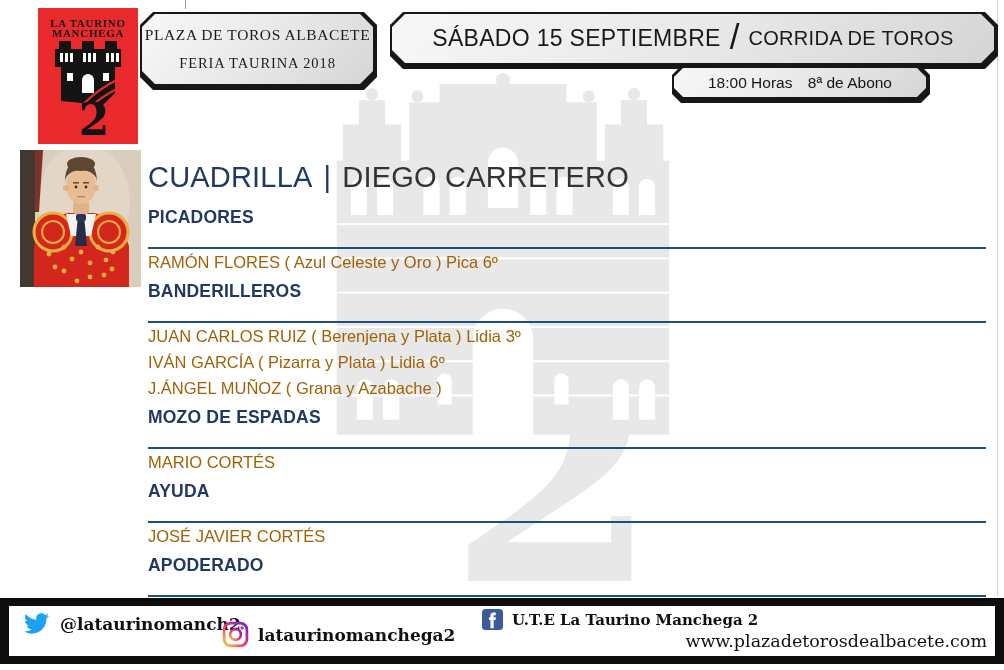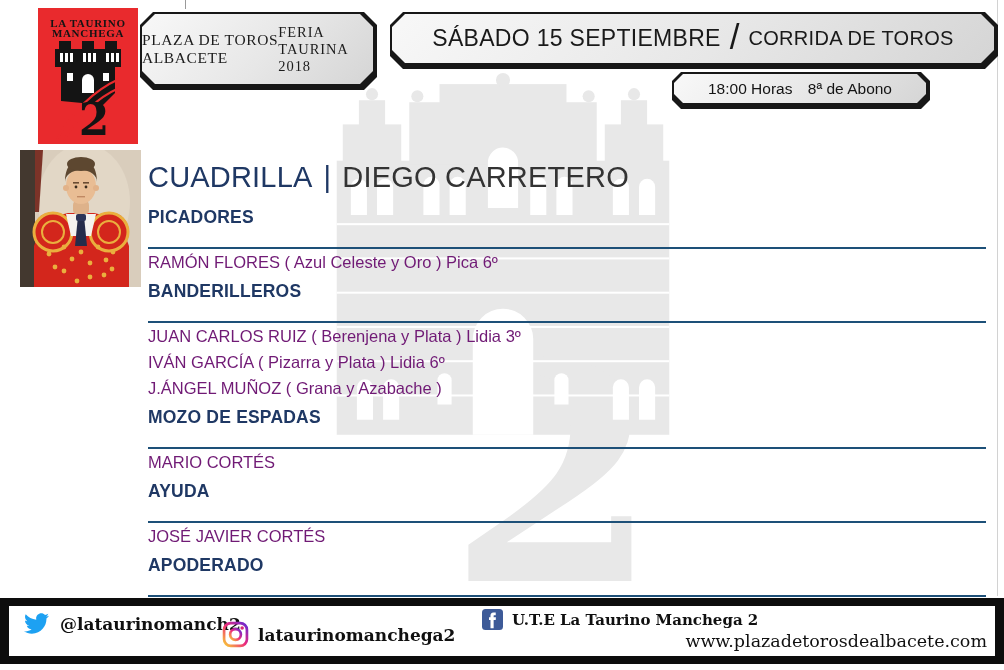--- a/index.html
+++ b/index.html
@@ -24,44 +24,44 @@
   
   .plaque{position:absolute;background:#171717}
   .chamfer-lg{clip-path:polygon(13px 0,calc(100% - 13px) 0,100% 13px,100% calc(100% - 13px),
               calc(100% - 13px) 100%,13px 100%,0 calc(100% - 13px),0 13px)}
   .chamfer-sm{clip-path:polygon(9px 0,calc(100% - 9px) 0,100% 9px,100% calc(100% - 9px),
               calc(100% - 9px) 100%,9px 100%,0 calc(100% - 9px),0 9px)}
   .plaque .inner{position:absolute;left:2px;top:2px;right:4px;bottom:6px;
         background:linear-gradient(135deg,#f8f8f8 0%,#e7e7e7 55%,#d5d5d5 100%);
         display:flex;align-items:center;justify-content:center}
   #venue-plaque{left:140px;top:12px;width:237px;height:78px}
-  #venue-plaque .inner{flex-direction:row;justify-content:space-evenly;
+  #venue-plaque .inner{flex-direction:column;justify-content:space-evenly;
         font-family:"Liberation Serif",serif;color:#1c1c1c}
   .venue-line1{font-size:15.5px;letter-spacing:.6px}
   .venue-line2{font-size:14.5px;letter-spacing:.9px}
   #event-plaque{left:390px;top:12px;width:608px;height:57px}
   .event-date{font-size:23px;letter-spacing:.3px;color:#191919}
   .event-slash{font-size:35px;font-weight:400;color:#191919;margin:0 9px;transform:translateY(-2px)}
   .event-type{font-size:20px;letter-spacing:.3px;color:#191919}
-  #time-plaque{left:672px;top:72px;width:258px;height:37px}
+  #time-plaque{left:672px;top:66px;width:258px;height:37px}
   #time-plaque .inner{justify-content:space-between;padding:0 34px;font-size:15.5px;color:#141414}
 
   
   .photo{position:absolute;left:20px;top:150px;width:121px;height:137px;overflow:hidden}
 
   
   .title{position:absolute;left:148px;top:161px;font-size:29px;letter-spacing:.2px;
          color:#1f3864;white-space:nowrap}
   .title .sep{margin:0 11px;color:#1f3864}
   .title .name{color:#333}
   .sections{position:absolute;left:148px;top:206px;width:838px}
   .sections section{margin-bottom:5px}
   .sec-heading{font-size:17.5px;font-weight:700;color:#1f3864;letter-spacing:.2px;
          line-height:23px;padding-bottom:18px;border-bottom:2px solid #1d5078}
-  .sec-item{font-size:16.5px;color:#701a75;line-height:26px}
+  .sec-item{font-size:16.5px;color:#a16207;line-height:26px}
 
   
   .footer{position:absolute;left:0;top:598px;width:1004px;height:66px;background:#0d0d0d}
   .footer-inner{position:absolute;left:9px;top:8px;right:9px;bottom:8px;background:#fff}
   .soc{position:absolute;display:flex;align-items:center;gap:9px;
        font-family:"DejaVu Serif",serif;font-weight:700;color:#101010;white-space:nowrap}
   #soc-twitter{left:13px;top:5px;font-size:17px}
   #soc-instagram{left:213px;top:15px;font-size:17px}
   #soc-facebook{left:473px;top:3px;font-size:15px}
   .website{position:absolute;right:8px;top:25px;font-family:"DejaVu Serif",serif;

